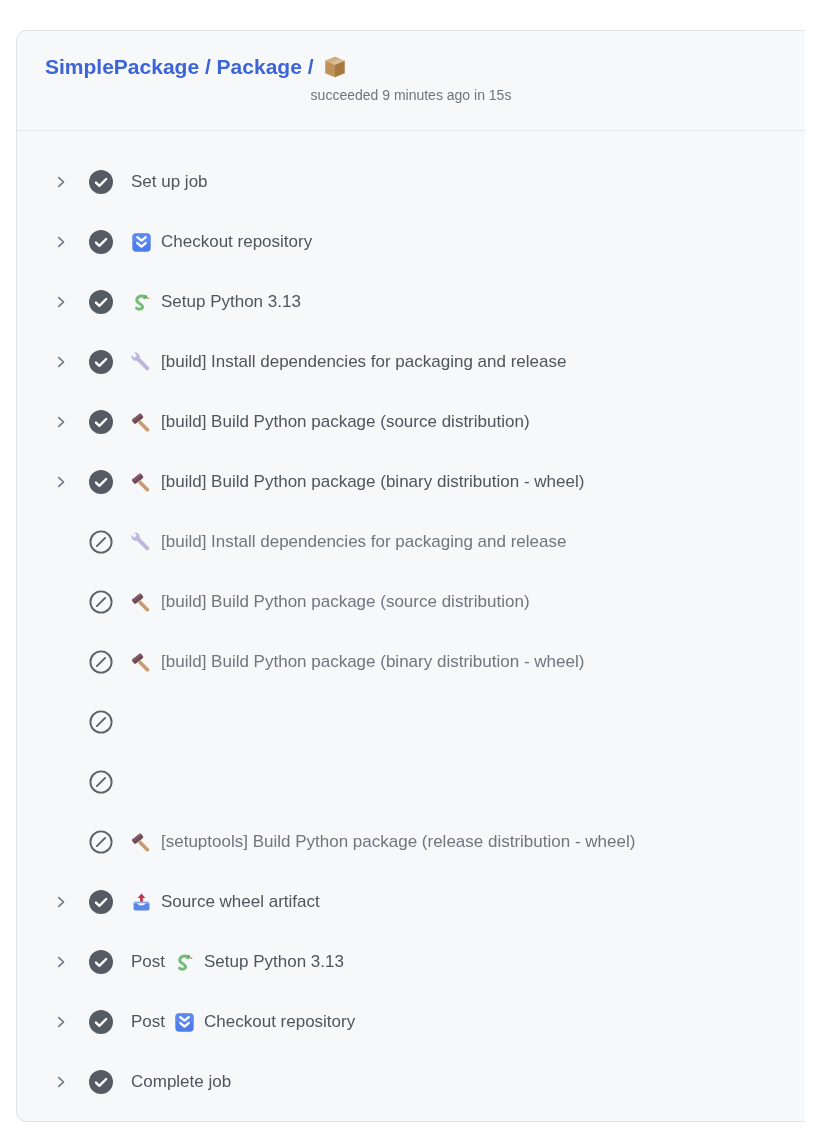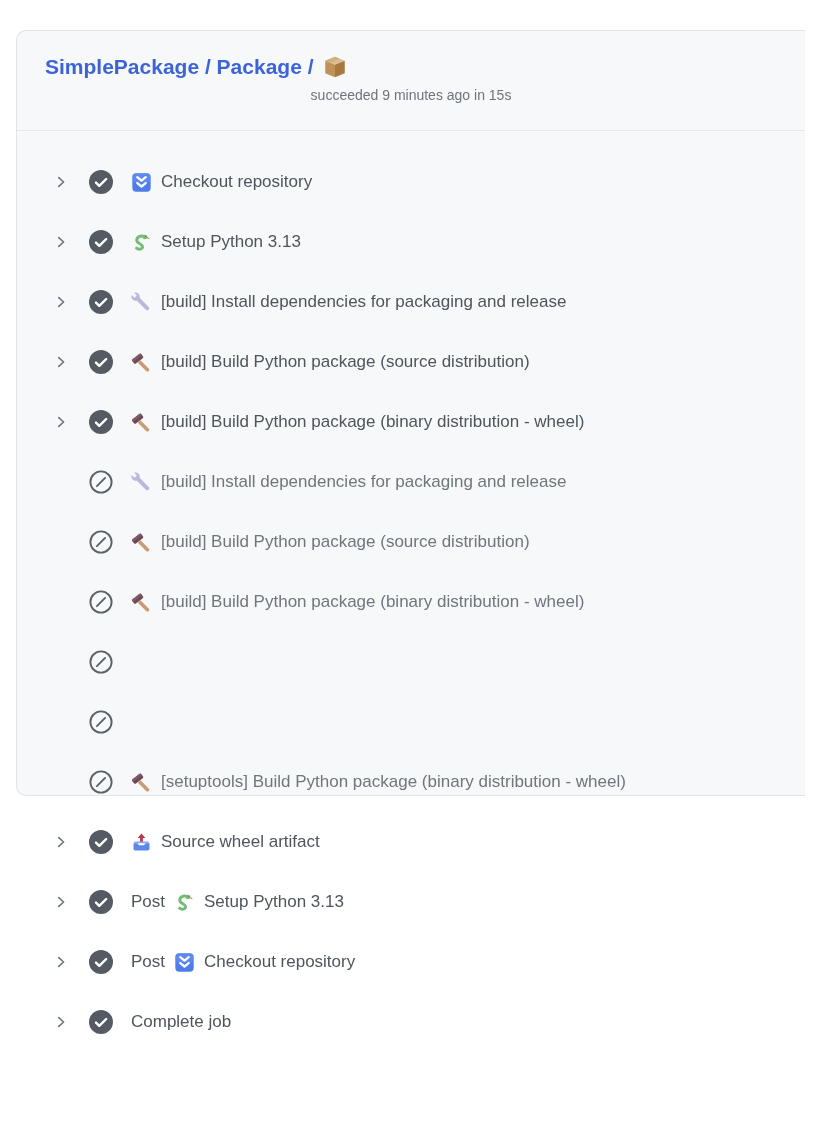--- a/index.html
+++ b/index.html
@@ -3,21 +3,21 @@
 <meta charset="utf-8">
 <style>
   html,body{margin:0;padding:0;}
   body{
     width:821px;height:1128px;overflow:hidden;background:#ffffff;
     font-family:"Liberation Sans", sans-serif;
     -webkit-font-smoothing:antialiased;
   }
   .card{
     margin:30px 16px 0 16px;
-    height:766px;
+    height:1092px;
     box-sizing:border-box;
     background:#f7f8fa;
     border:1px solid #e0e3e8;
     border-right:none;
     border-radius:10px 0 0 10px;
   }
   .job-header{
     box-sizing:border-box;
     height:100px;
     padding:23px 28px 0 28px;
@@ -93,20 +93,37 @@
             </svg>
           </span>
     <span class="status">
             <svg viewBox="0 0 24 24">
               <circle cx="12" cy="12" r="12" fill="#545b63"></circle>
               <path d="M7 12.6l3.3 3.2 6.9-6.8" fill="none" stroke="#ffffff" stroke-width="2.4" stroke-linecap="round" stroke-linejoin="round"></path>
             </svg>
           </span>
     <span class="labelwrap">
 
+      <span class="label">Set up job</span>
+    </span>
+  </li>
+        <li class="step success">
+    <span class="chev">
+            <svg viewBox="0 0 20 20">
+              <path d="M7.2 4.5l6 5.5-6 5.5" fill="none" stroke="#6b7480" stroke-width="2" stroke-linecap="round" stroke-linejoin="round"></path>
+            </svg>
+          </span>
+    <span class="status">
+            <svg viewBox="0 0 24 24">
+              <circle cx="12" cy="12" r="12" fill="#545b63"></circle>
+              <path d="M7 12.6l3.3 3.2 6.9-6.8" fill="none" stroke="#ffffff" stroke-width="2.4" stroke-linecap="round" stroke-linejoin="round"></path>
+            </svg>
+          </span>
+    <span class="labelwrap">
+
       <span class="emoji">
               <svg viewBox="0 0 24 24">
                 <rect x="1.5" y="1.5" width="21" height="21" rx="4.5" fill="#4f7ceb"></rect>
                 <rect x="1.5" y="1.5" width="21" height="10.5" rx="4.5" fill="#6a96f4" opacity=".5"></rect>
                 <path d="M7.2 5.9L12 9.8l4.8-3.9" fill="none" stroke="#ffffff" stroke-width="2.7" stroke-linecap="round" stroke-linejoin="round"></path>
                 <path d="M7.2 12.7l4.8 3.9 4.8-3.9" fill="none" stroke="#ffffff" stroke-width="2.7" stroke-linecap="round" stroke-linejoin="round"></path>
               </svg>
             </span>
       <span class="label">Checkout repository</span>
     </span>
@@ -326,21 +343,21 @@
 
       <span class="emoji">
               <svg viewBox="0 0 24 24">
                 <path d="M10.8 9.4l9.4 9.4c.8.8.8 2.1 0 2.9-.8.8-2.1.8-2.9 0l-9.4-9.4z" fill="#c99b72"></path>
                 <g transform="rotate(-38 7.5 7.5)">
                   <rect x="1" y="4.6" width="13" height="6.2" rx="1.6" fill="#6d4a57"></rect>
                   <rect x="1" y="4.6" width="13" height="2.7" rx="1.3" fill="#835b66"></rect>
                 </g>
               </svg>
             </span>
-      <span class="label">[setuptools] Build Python package (binary distribution - wheel)</span>
+      <span class="label">[setuptools] Build Python package (release distribution - wheel)</span>
     </span>
   </li>
         <li class="step success">
     <span class="chev">
             <svg viewBox="0 0 20 20">
               <path d="M7.2 4.5l6 5.5-6 5.5" fill="none" stroke="#6b7480" stroke-width="2" stroke-linecap="round" stroke-linejoin="round"></path>
             </svg>
           </span>
     <span class="status">
             <svg viewBox="0 0 24 24">

